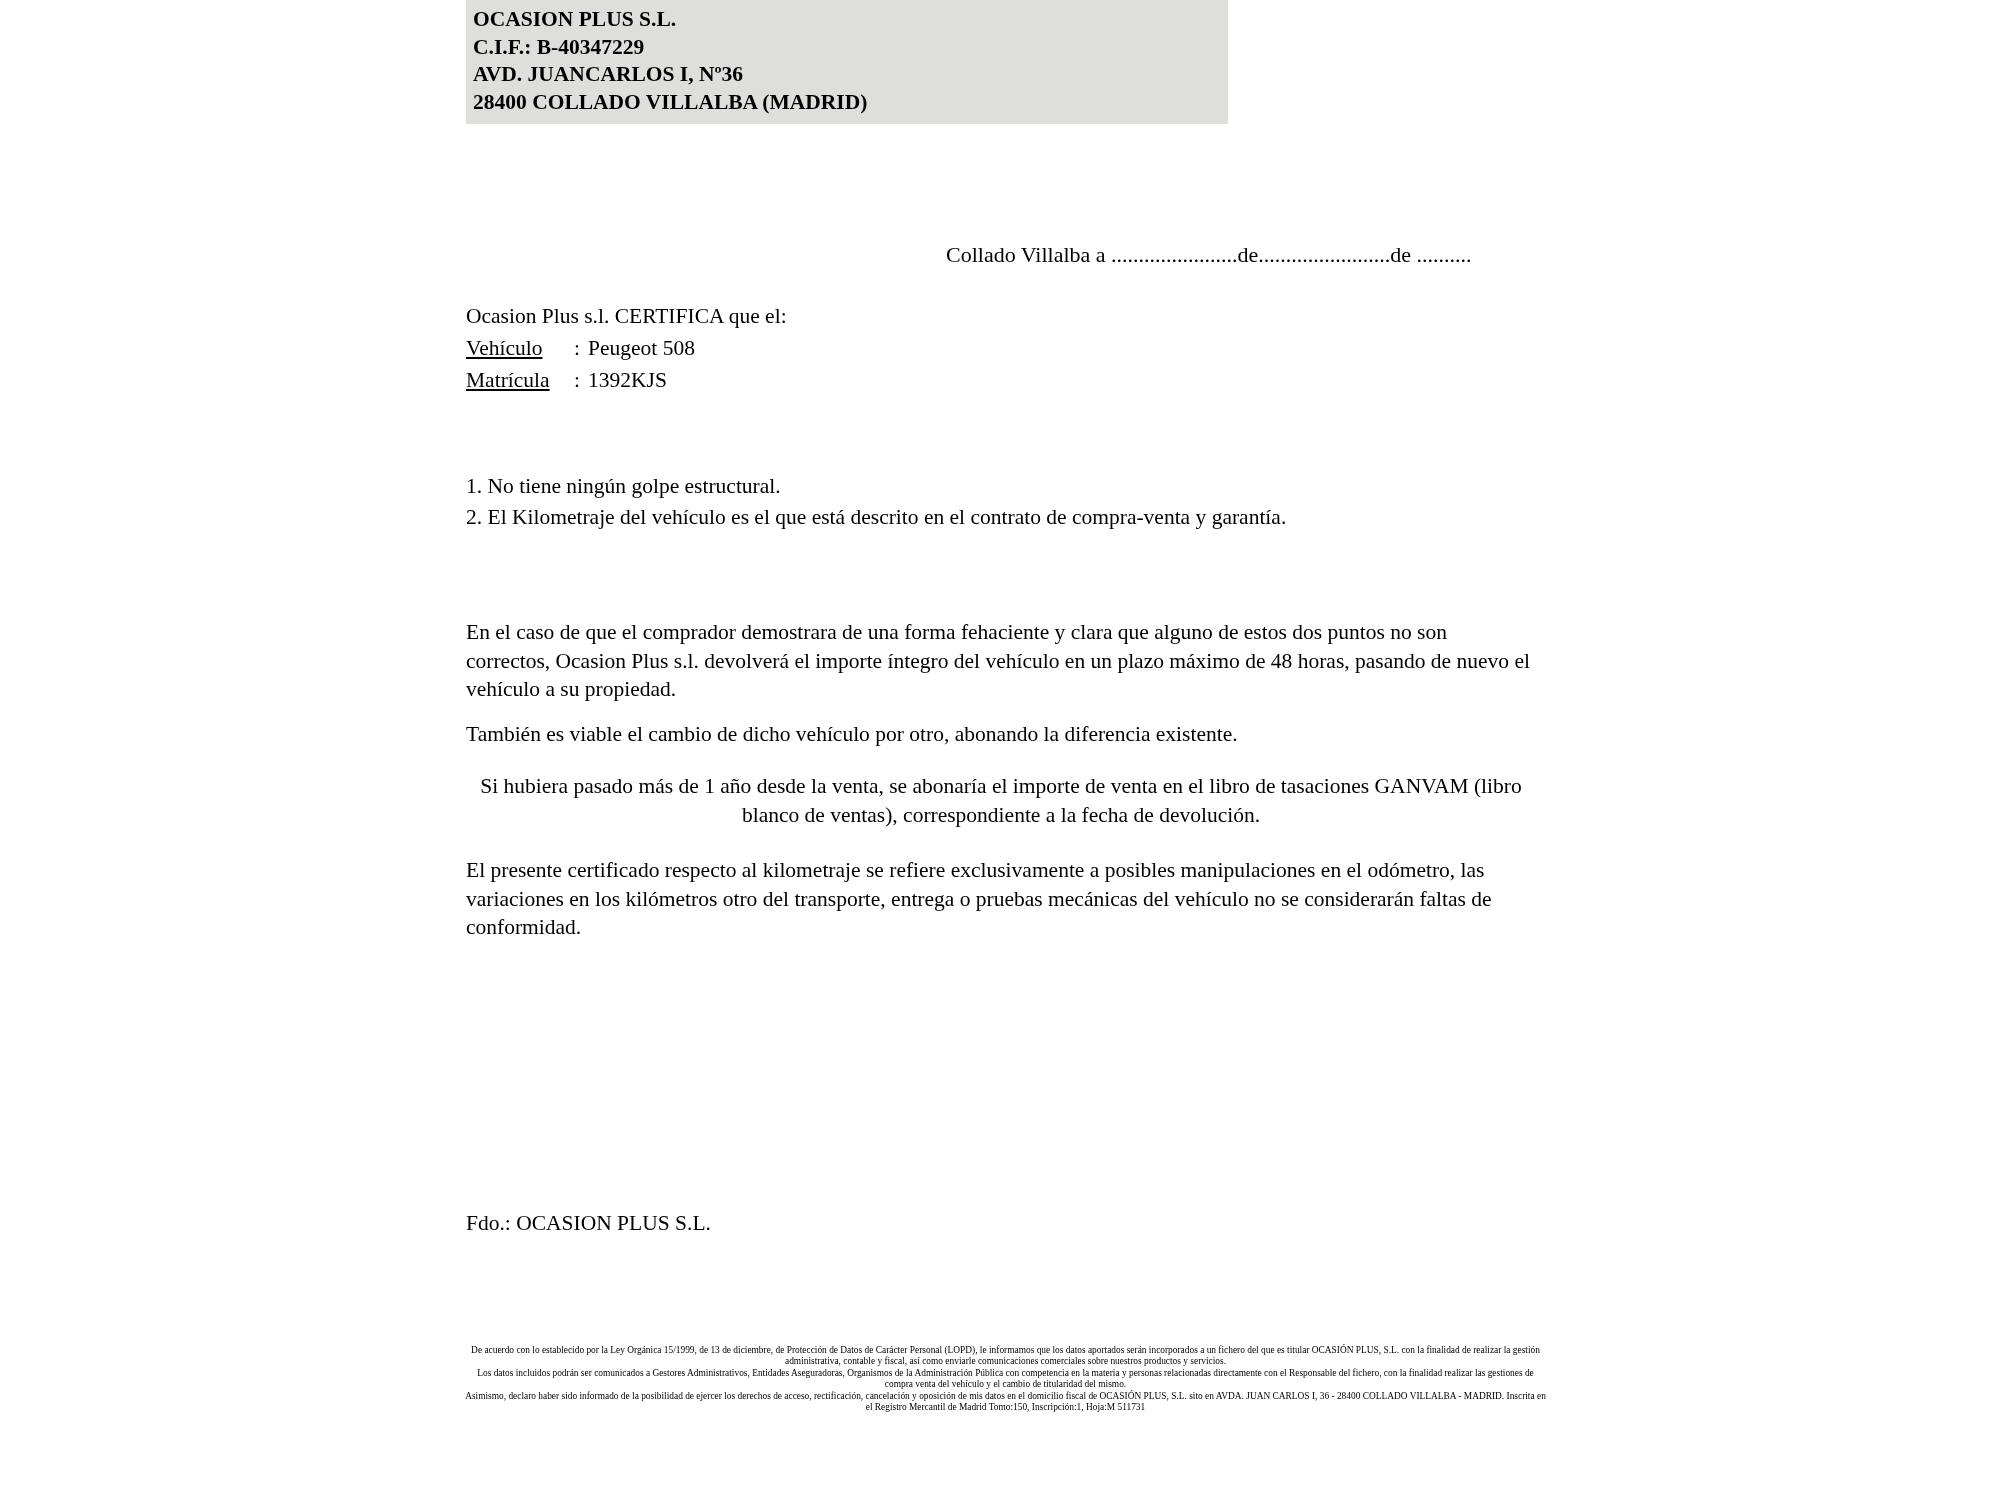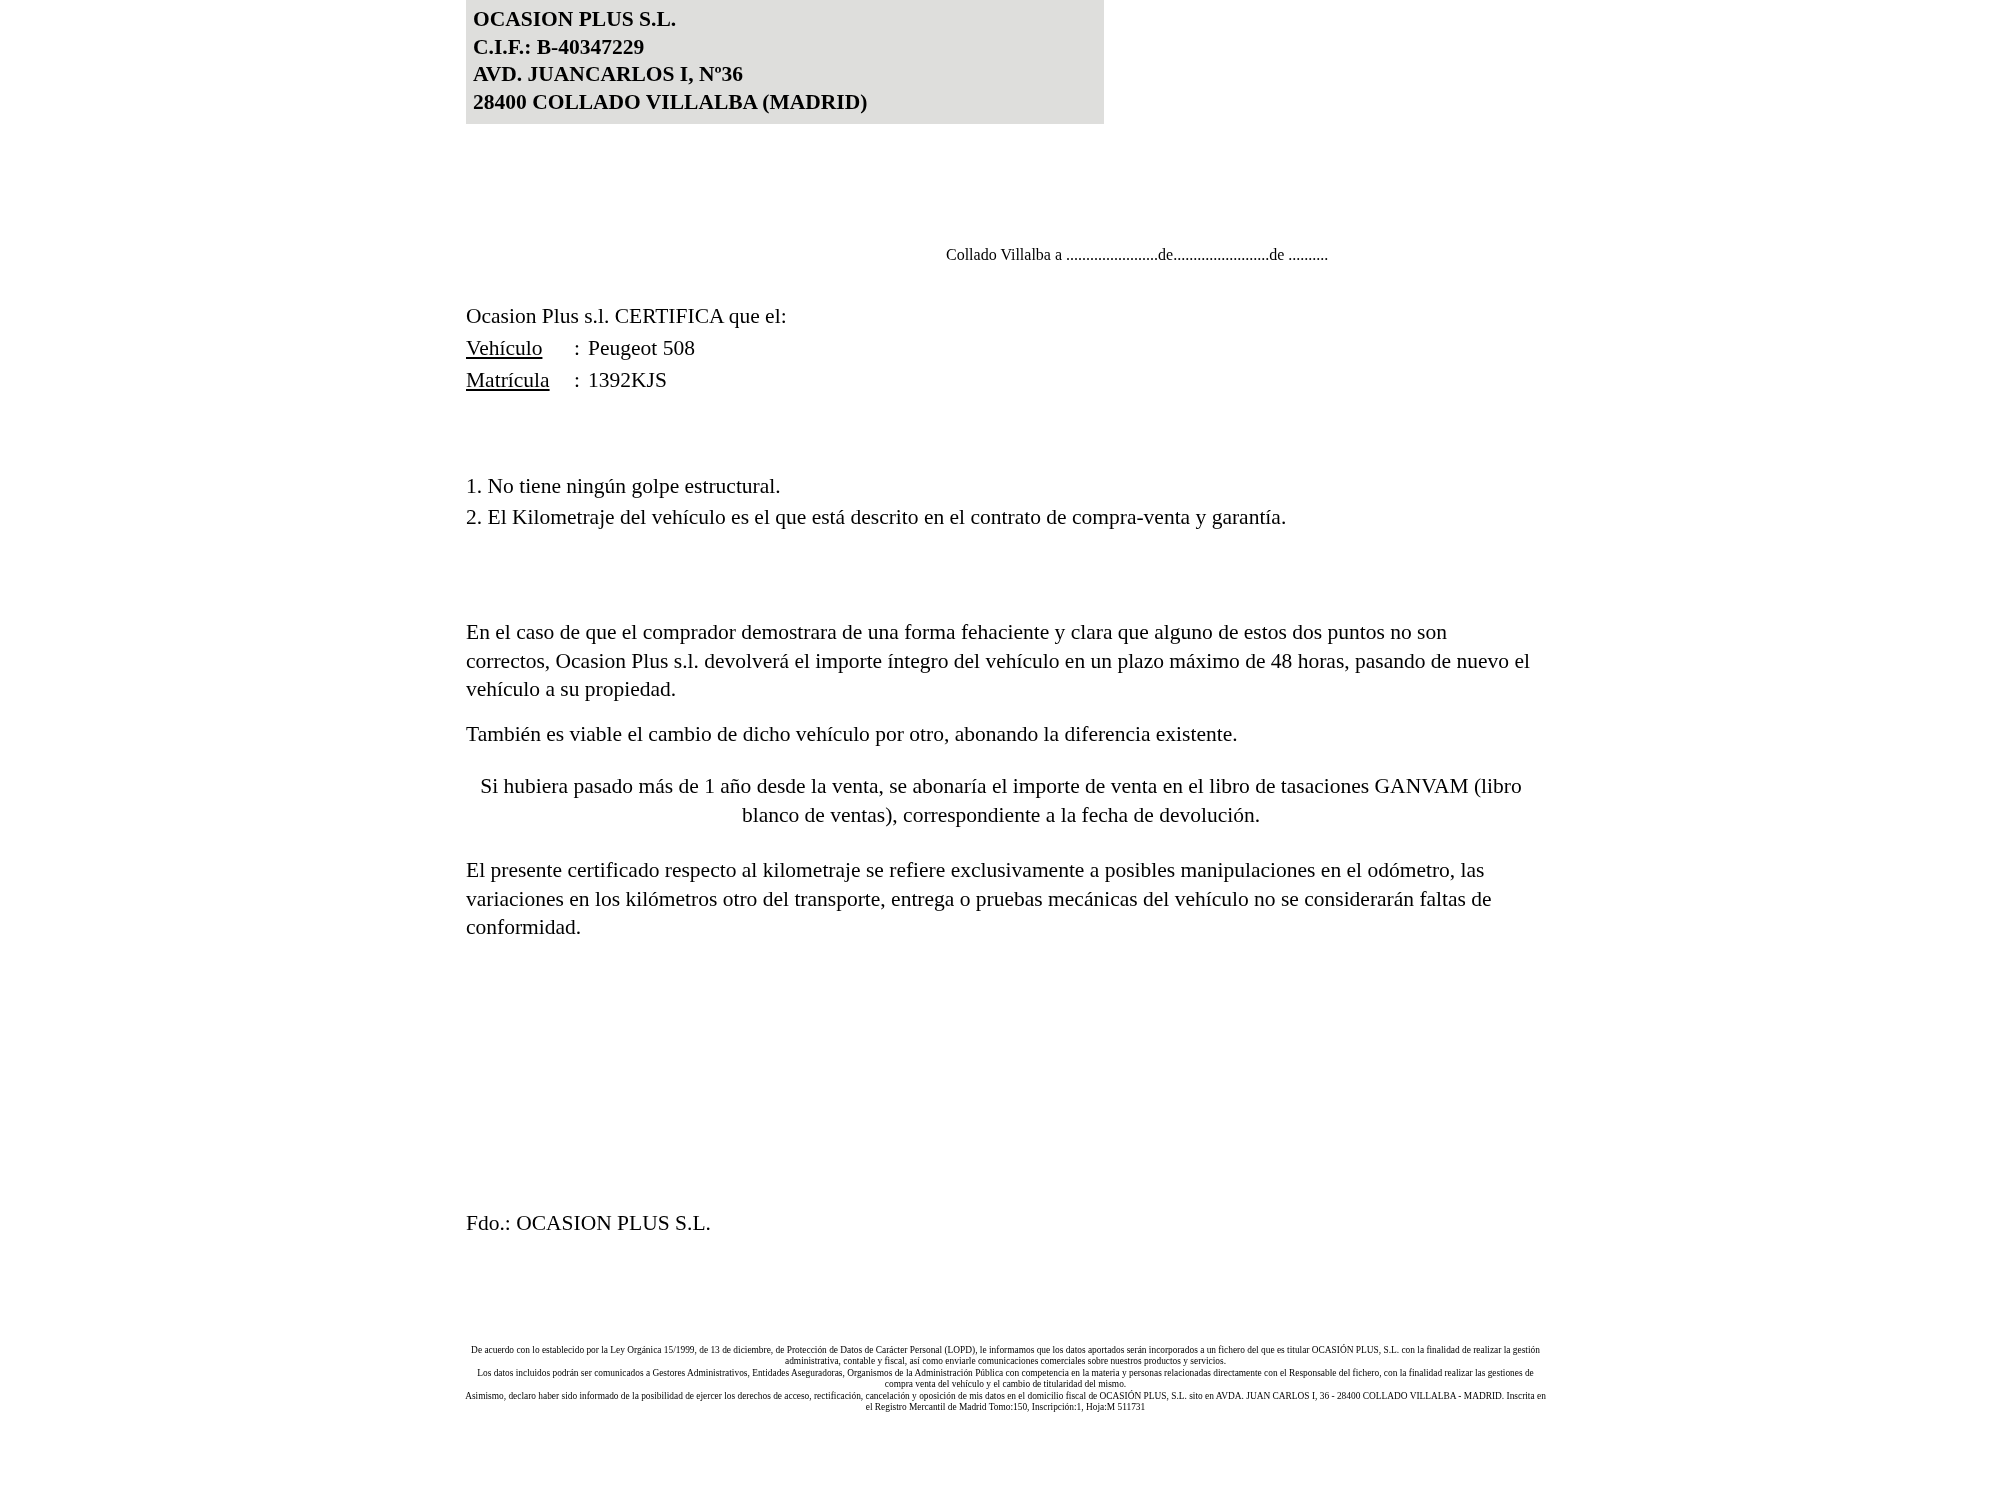--- a/index.html
+++ b/index.html
@@ -22,41 +22,41 @@
     width: 2000px;
     height: 1500px;
     background: #ffffff;
   }
 
   
   .letterhead {
     position: absolute;
     left: 466px;
     top: 0px;
-    width: 638px;
+    width: 762px;
     background: #dededc;
     padding: 6px 0 8px 0;
     box-sizing: border-box;
   }
   .letterhead-line {
     font-family: "Liberation Serif", serif;
     font-weight: bold;
     font-size: 21.5px;
     line-height: 27.5px;
     color: #000;
     padding-left: 7px;
     white-space: nowrap;
   }
 
   
   .date-line {
     position: absolute;
     left: 946px;
     top: 242px;
-    font-size: 16px;
+    font-size: 22px;
     line-height: 26px;
     white-space: nowrap;
   }
 
   
   .certifies {
     position: absolute;
     left: 466px;
     top: 300px;
     font-size: 21.5px;

